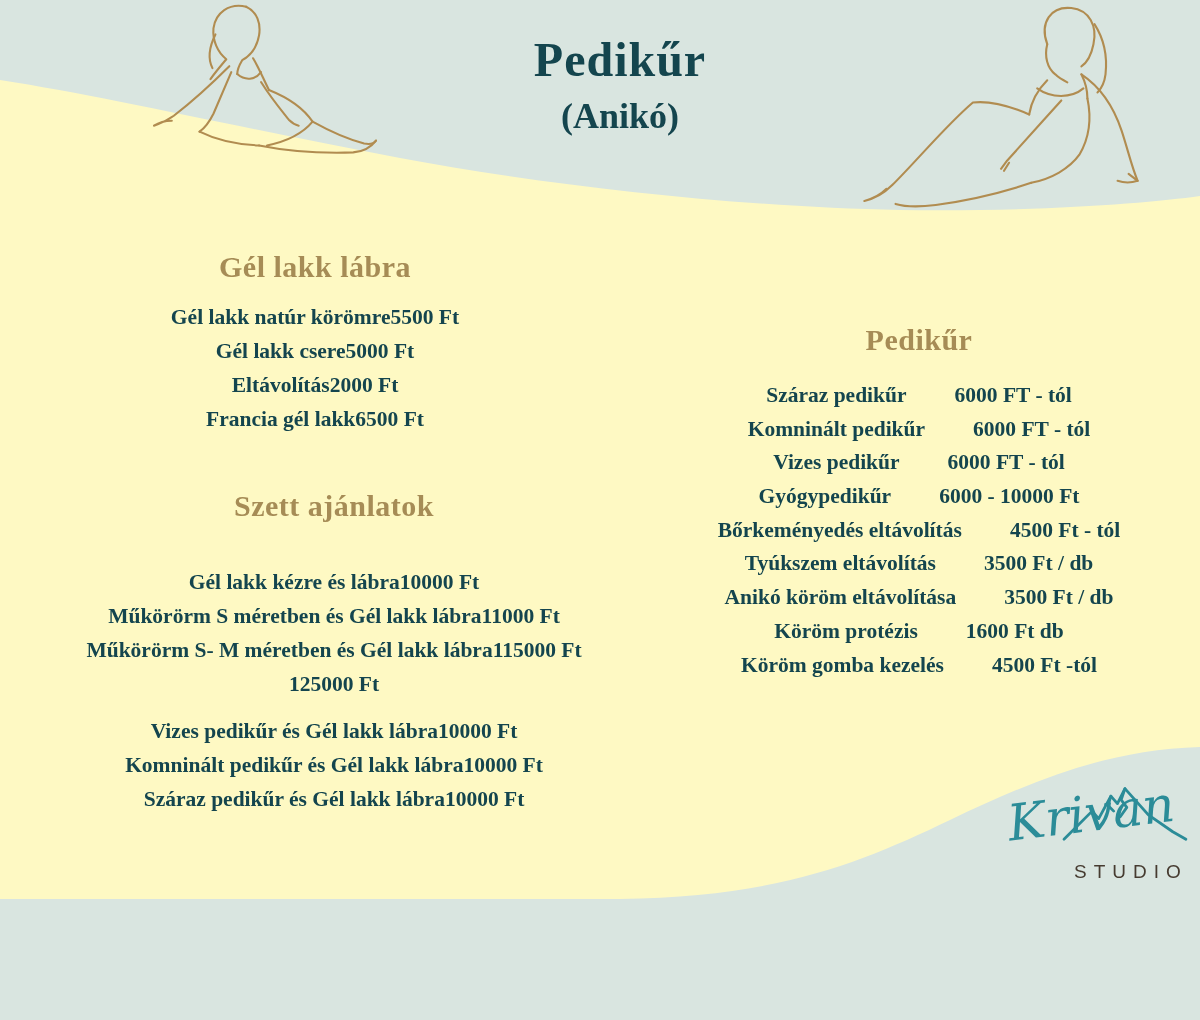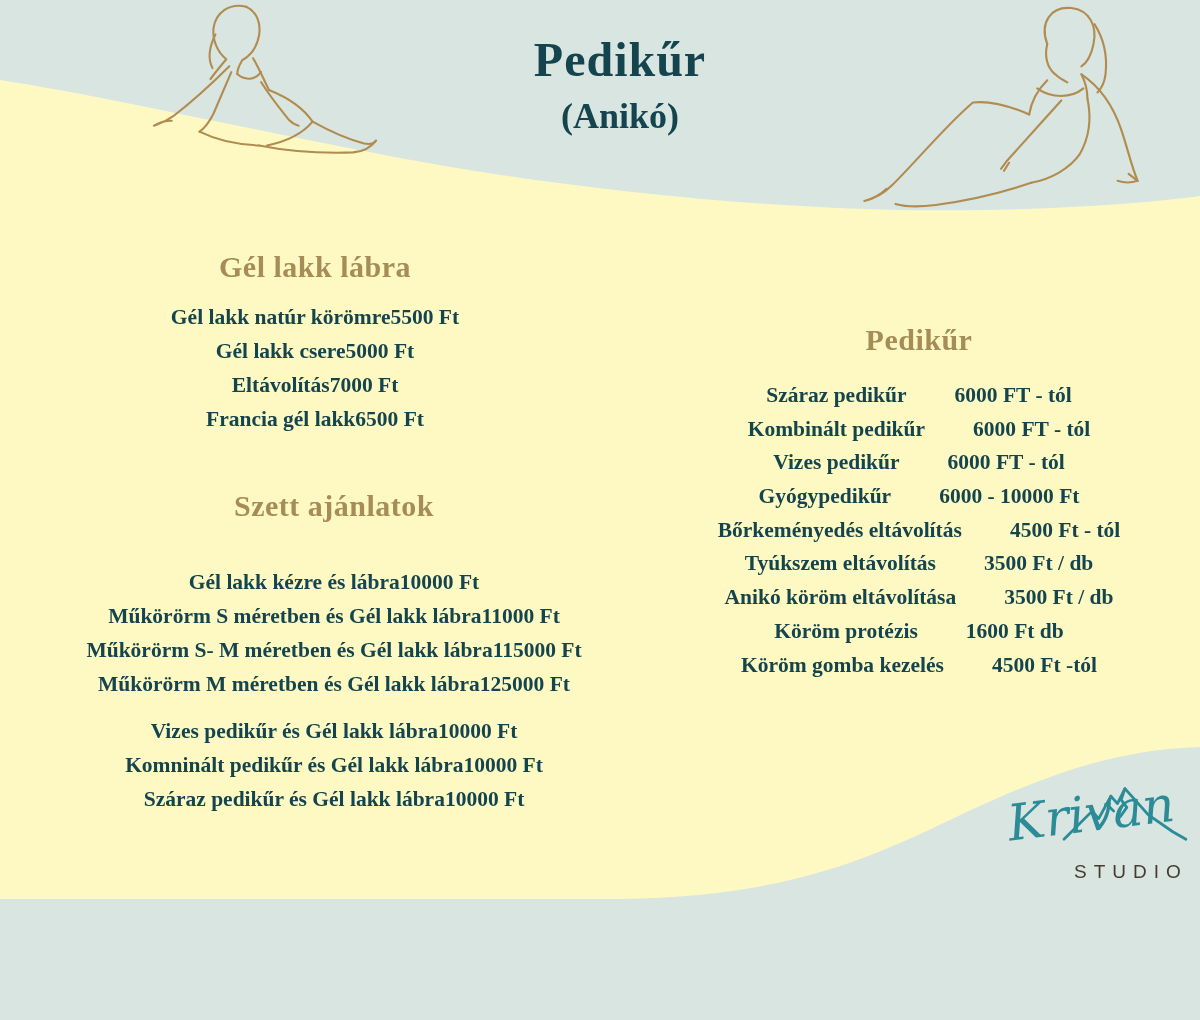--- a/index.html
+++ b/index.html
@@ -97,21 +97,21 @@
       <div class="row">
         <span class="lbl">Gél lakk natúr körömre</span>
         <span class="prc">5500 Ft</span>
       </div>
       <div class="row">
         <span class="lbl">Gél lakk csere</span>
         <span class="prc">5000 Ft</span>
       </div>
       <div class="row">
         <span class="lbl">Eltávolítás</span>
-        <span class="prc">7000 Ft</span>
+        <span class="prc">2000 Ft</span>
       </div>
       <div class="row">
         <span class="lbl">Francia gél lakk</span>
         <span class="prc">6500 Ft</span>
       </div>
     </div>
   </section>
 
   <section class="section" id="sec-szett">
     <h2 class="sec-heading">Szett ajánlatok</h2>
@@ -122,21 +122,20 @@
       </div>
       <div class="row">
         <span class="lbl">Műkörörm S méretben és Gél lakk lábra</span>
         <span class="prc">11000 Ft</span>
       </div>
       <div class="row">
         <span class="lbl">Műkörörm S- M méretben és Gél lakk lábra</span>
         <span class="prc">115000 Ft</span>
       </div>
       <div class="row">
-        <span class="lbl">Műkörörm M méretben és Gél lakk lábra</span>
         <span class="prc">125000 Ft</span>
       </div>
       <div class="group2">
         <div class="row">
           <span class="lbl">Vizes pedikűr és Gél lakk lábra</span>
           <span class="prc">10000 Ft</span>
         </div>
         <div class="row">
           <span class="lbl">Komninált pedikűr és Gél lakk lábra</span>
           <span class="prc">10000 Ft</span>
@@ -150,21 +149,21 @@
   </section>
 
   <section class="section" id="sec-pedikur">
     <h2 class="sec-heading">Pedikűr</h2>
     <div class="rows">
       <div class="row">
         <span class="lbl">Száraz pedikűr</span>
         <span class="prc">6000 FT - tól</span>
       </div>
       <div class="row">
-        <span class="lbl">Kombinált pedikűr</span>
+        <span class="lbl">Komninált pedikűr</span>
         <span class="prc">6000 FT - tól</span>
       </div>
       <div class="row">
         <span class="lbl">Vizes pedikűr</span>
         <span class="prc">6000 FT - tól</span>
       </div>
       <div class="row">
         <span class="lbl">Gyógypedikűr</span>
         <span class="prc">6000 - 10000 Ft</span>
       </div>

